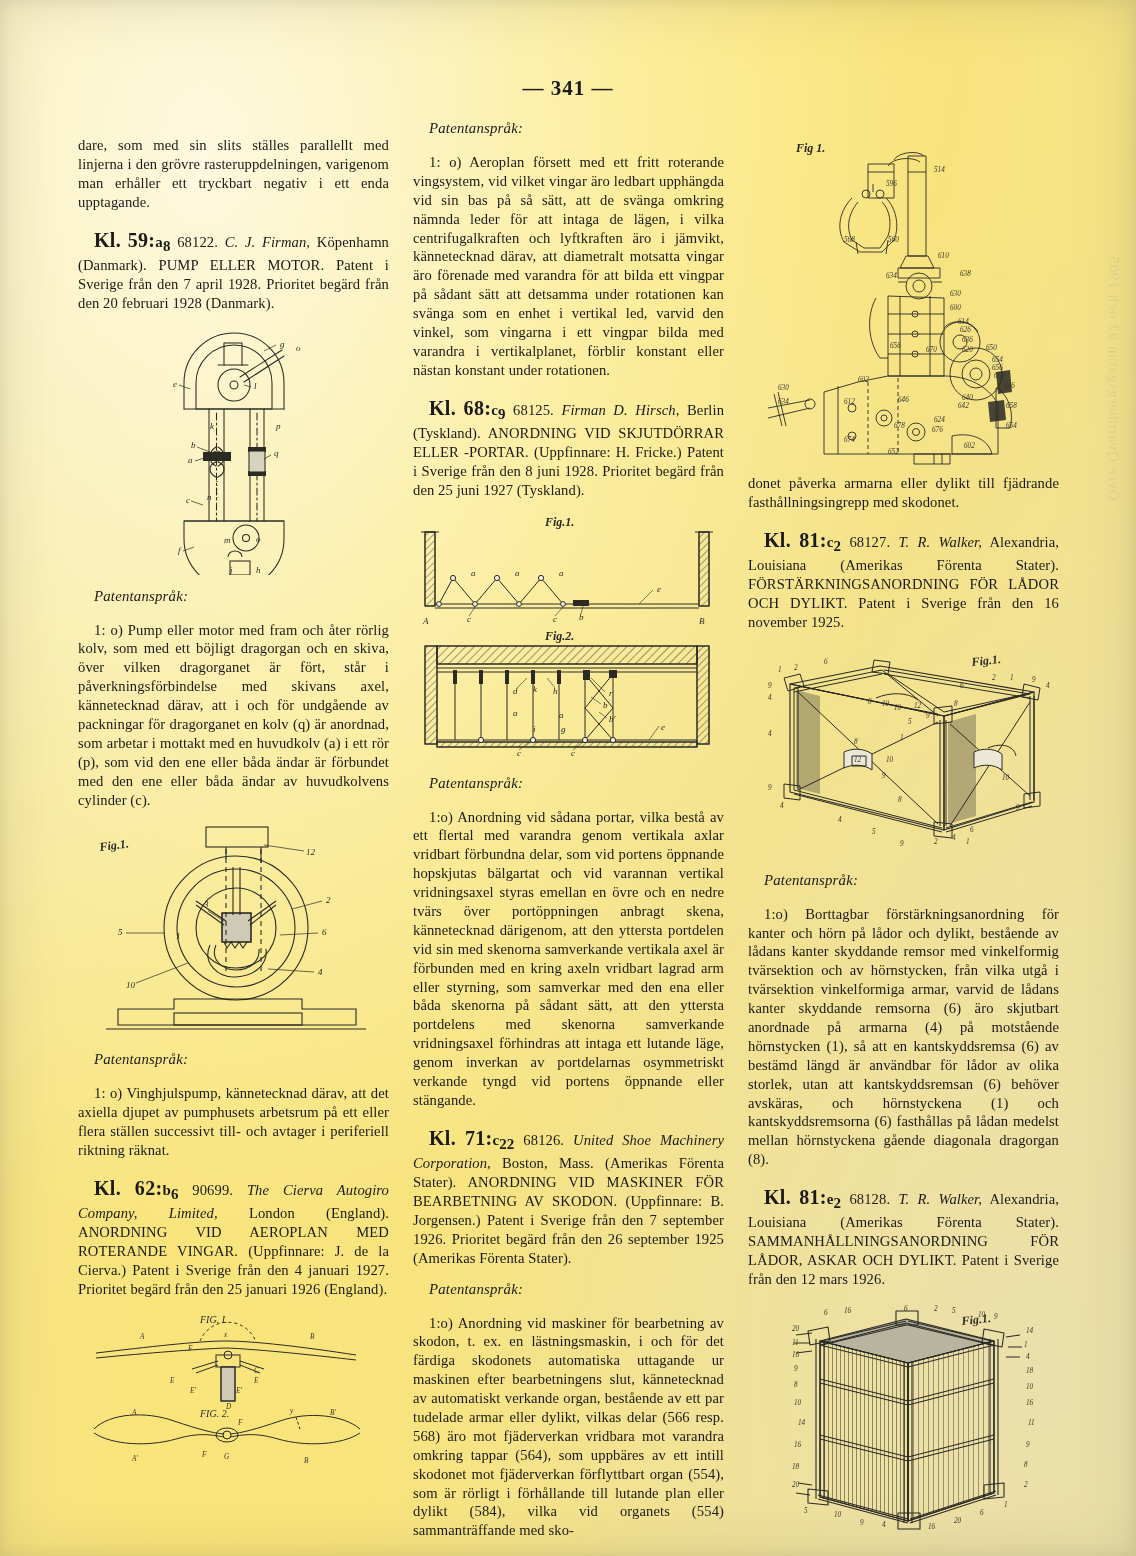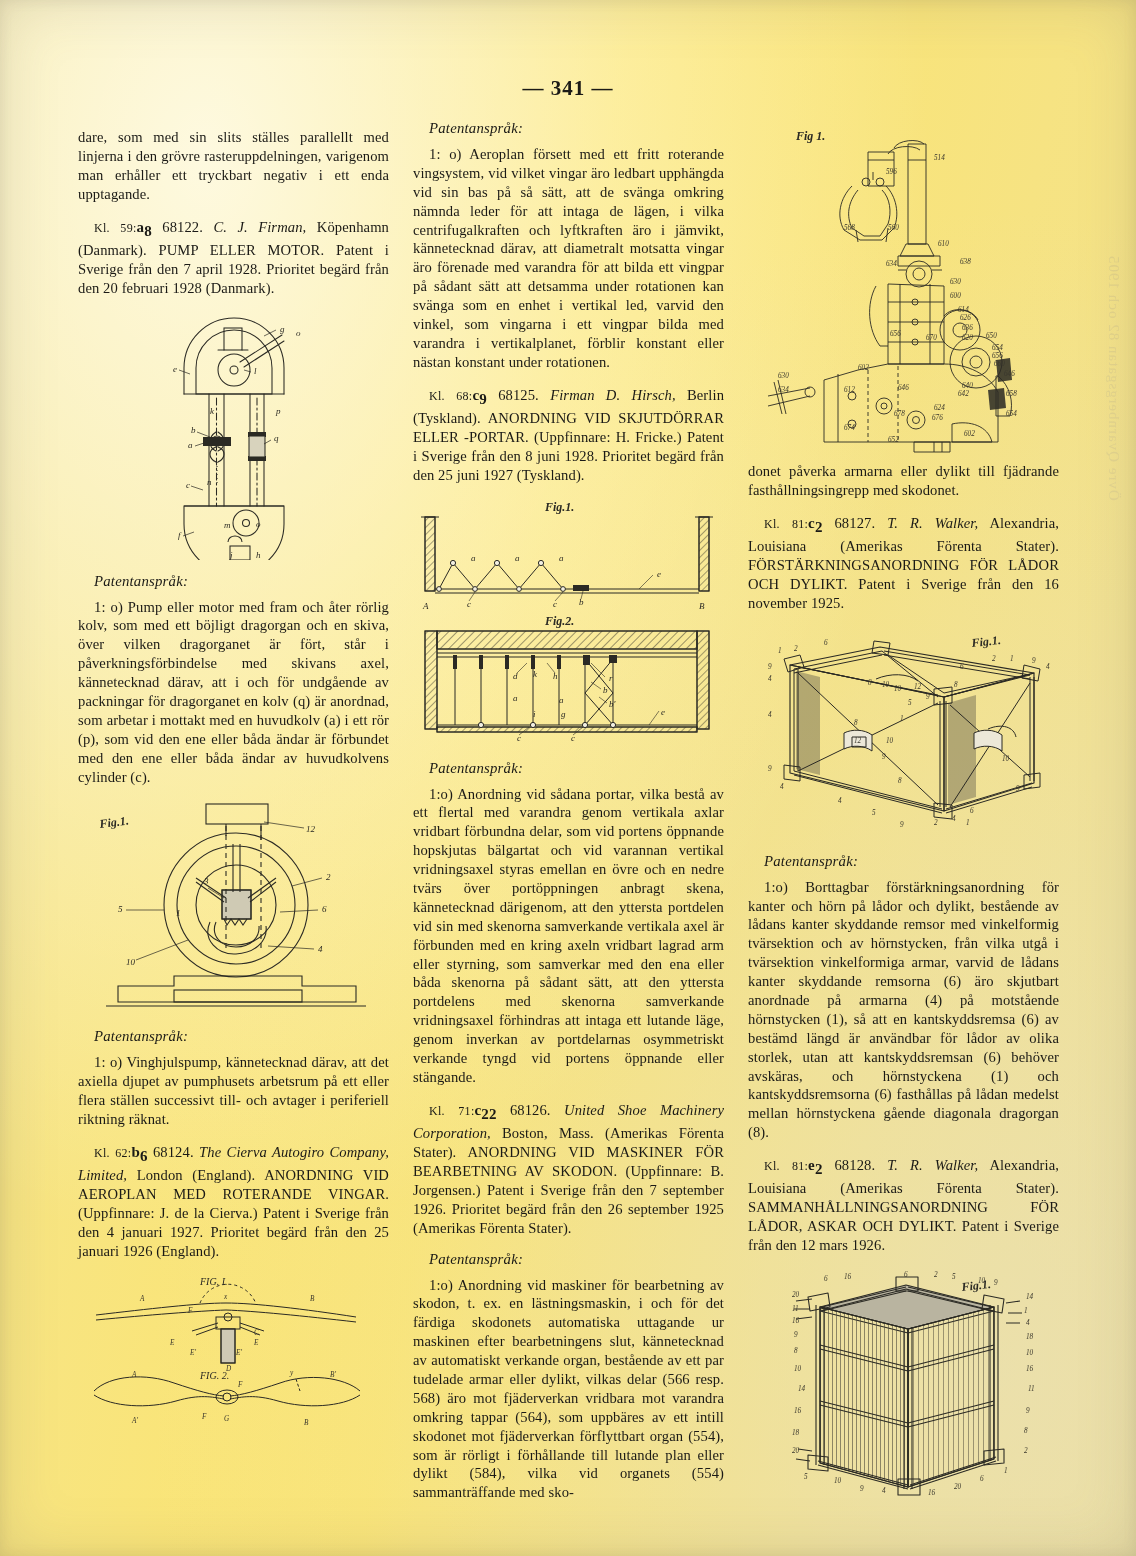--- a/index.html
+++ b/index.html
@@ -69,41 +69,41 @@
     display: flex;
     gap: 24px;
     z-index: 4;
   }
   .col {
     width: 311px;
     flex: 0 0 311px;
   }
 
   p.body {
-    margin: 8px 0 0 0;
+    margin: 16px 0 0 0;
     font-size: 14.6px;
     line-height: 1.295;
     text-align: justify;
     text-justify: inter-word;
     hyphens: none;
     letter-spacing: 0.1px;
   }
   p.body.ind { text-indent: 16px; }
   p.gap-sm { margin-top: 8px; }
 
   .claims-head {
     font-style: italic;
     font-size: 14.8px;
     margin: 13px 0 1px 0;
     padding-left: 16px;
     letter-spacing: 0.2px;
   }
 
   .entry { margin-top: 14px; }
-  .kl { font-weight: normal; font-size: 12px; letter-spacing: 0.3px; }
+  .kl { font-weight: bold; font-size: 20px; letter-spacing: 0.3px; }
   .klsub { font-weight: bold; font-size: 15px; }
   .it { font-style: italic; }
 
   figure.fig {
     margin: 12px 0 0 0;
     padding: 0;
     position: relative;
   }
   figure.fig svg { display: block; width: 100%; height: auto; }
 
@@ -284,21 +284,21 @@
         </figure>
 
         <p class="claims-head">Patentanspråk:</p>
         <p class="body ind">1: o) Vinghjulspump, kännetecknad därav, att det axiella djupet av pumphusets arbetsrum på ett eller flera ställen successivt till- och avtager i periferiell riktning räknat.</p>
       </div>
 
       <div class="entry">
         <p class="body ind">
           <span class="kl">Kl.</span>
           <span class="kl">62:</span><span class="klsub">b</span><sub class="klsub">6</sub>
-          <span>68124.</span>
+          <span>90699.</span>
           <span class="it">The Cierva Autogiro Company, Limited,</span>
           <span>London (England). ANORDNING VID AEROPLAN MED ROTERANDE VINGAR. (Uppfinnare: J. de la Cierva.) Patent i Sverige från den 4 januari 1927. Prioritet begärd från den 25 januari 1926 (England).</span>
         </p>
 
         <figure class="fig">
           <svg viewBox="0 0 311 155" xmlns="http://www.w3.org/2000/svg" aria-label="autogiro rotor diagram">
             <text class="figtitle-sm" x="122" y="12">FIG. I.</text>
             <g class="ink" stroke-width="1">
 
               <path d="M18 42 C70 36 120 30 148 30 C176 30 226 36 278 44"></path>
@@ -501,21 +501,21 @@
           <span class="it">United Shoe Machinery Corporation,</span>
           <span>Boston, Mass. (Amerikas Förenta Stater). ANORDNING VID MASKINER FÖR BEARBETNING AV SKODON. (Uppfinnare: B. Jorgensen.) Patent i Sverige från den 7 september 1926. Prioritet begärd från den 26 september 1925 (Amerikas Förenta Stater).</span>
         </p>
         <p class="claims-head">Patentanspråk:</p>
         <p class="body ind">1:o) Anordning vid maskiner för bearbetning av skodon, t. ex. en lästningsmaskin, i och för det färdiga skodonets automatiska uttagande ur maskinen efter bearbetningens slut, kännetecknad av automatiskt verkande organ, bestående av ett par tudelade armar eller dylikt, vilkas delar (566 resp. 568) äro mot fjäderverkan vridbara mot varandra omkring tappar (564), som uppbäres av ett intill skodonet mot fjäderverkan förflyttbart organ (554), som är rörligt i förhållande till lutande plan eller dylikt (584), vilka vid organets (554) sammanträffande med sko-</p>
       </div>
     </div>
 
     <div class="col">
 
-      <figure class="fig" style="margin-top:4px">
+      <figure class="fig" style="margin-top:16px">
         <svg viewBox="0 0 311 330" xmlns="http://www.w3.org/2000/svg" aria-label="shoe machinery diagram">
           <text class="figtitle" x="48" y="16">Fig 1.</text>
           <g class="ink" stroke-width="0.9" stroke-linejoin="round">
 
             <path d="M160 20 L160 120 L178 120 L178 20 Z"></path>
             <path d="M160 36 L178 36"></path>
             <path d="M146 24 C150 16 170 14 176 20"></path>
             <path d="M140 30 C144 22 164 20 172 26"></path>
 
             <rect x="120" y="28" width="26" height="34"></rect>

